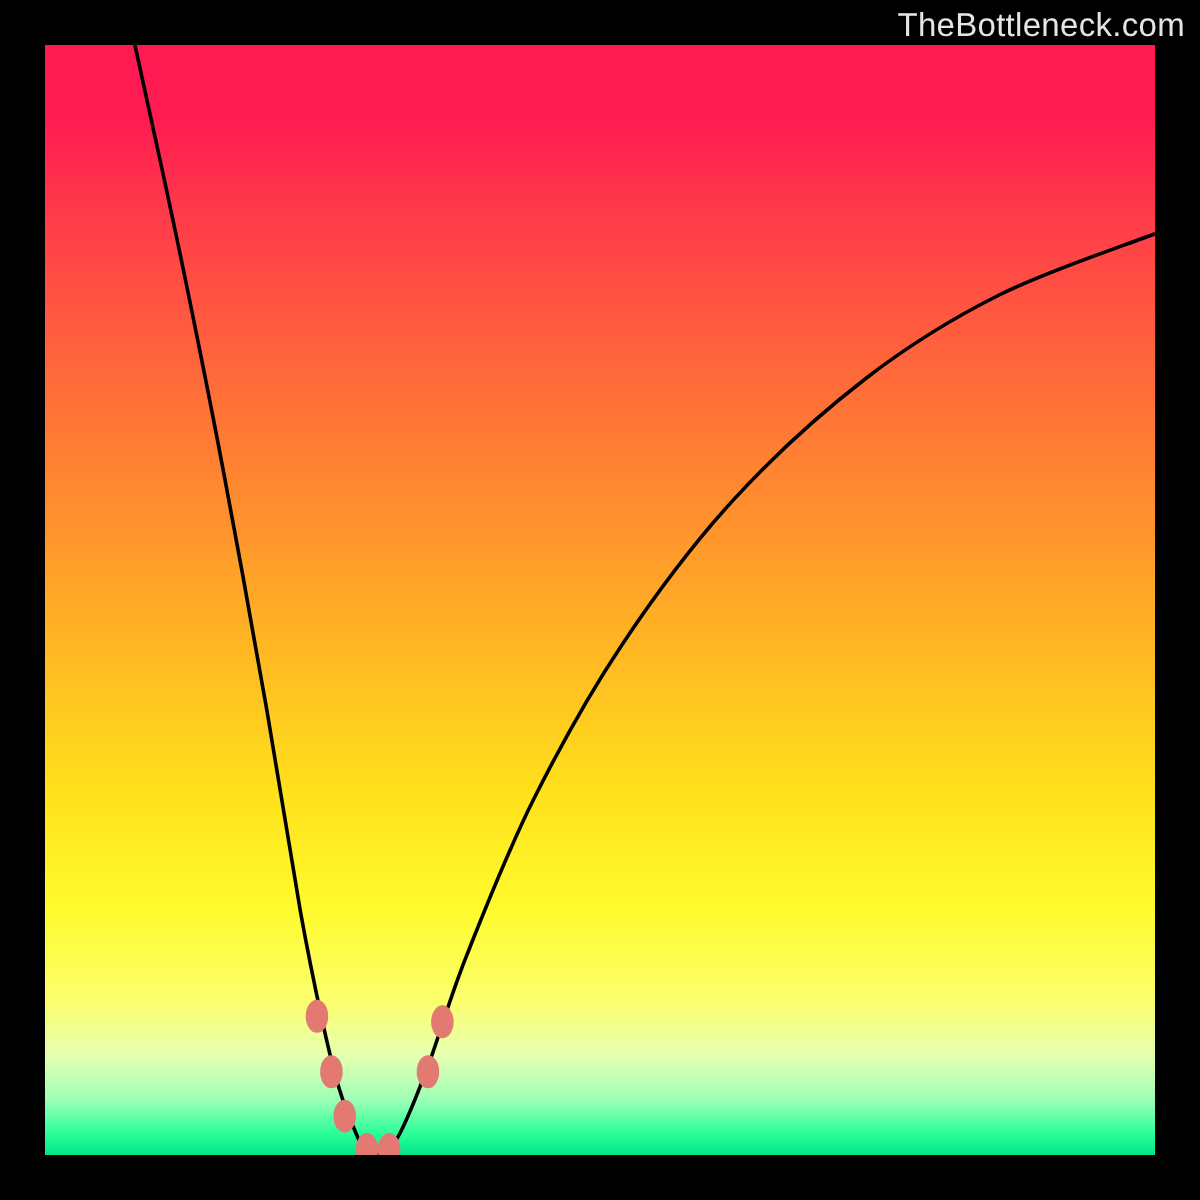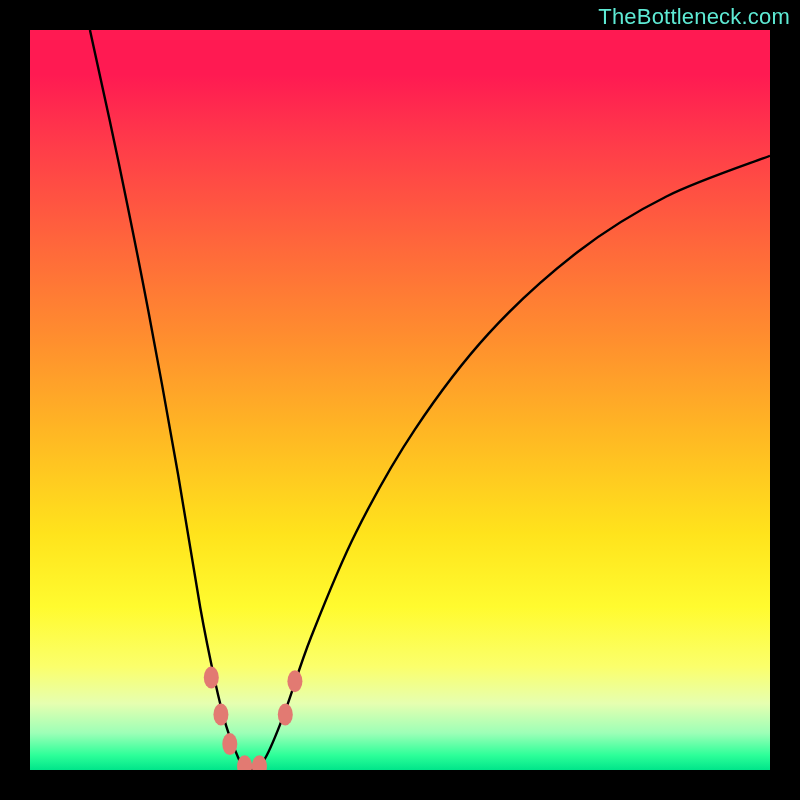--- a/index.html
+++ b/index.html
@@ -44,21 +44,21 @@
       #e6ffb0 91%,
       #9dffb7 95%,
       #2dff99 98%,
       #00e58a 100%
     );
   }
   .watermark {
     position: absolute;
     top: 4px;
     right: 10px;
-    color: #5eead4;
+    color: #e5e5e5;
     font-size: 22px;
     letter-spacing: 0.2px;
     user-select: none;
   }
   svg.curve {
     position: absolute;
     inset: 0;
   }
 </style>
 </head>

